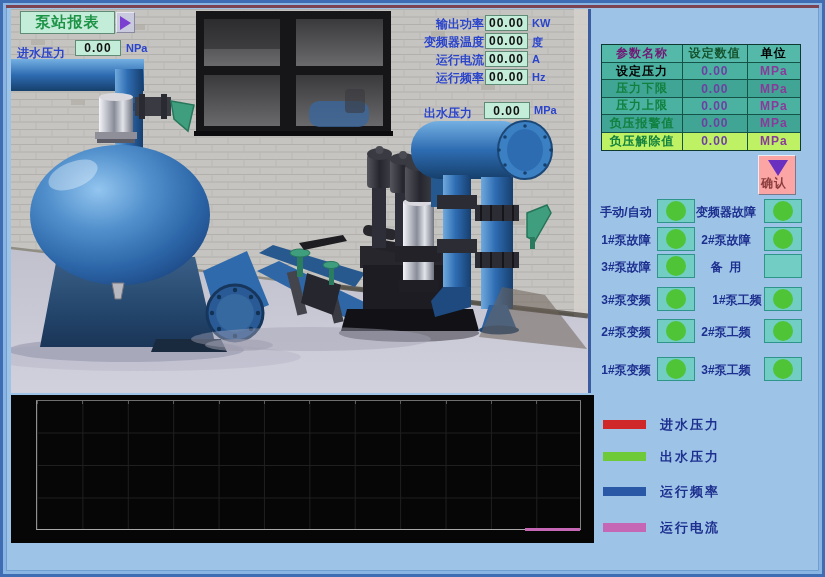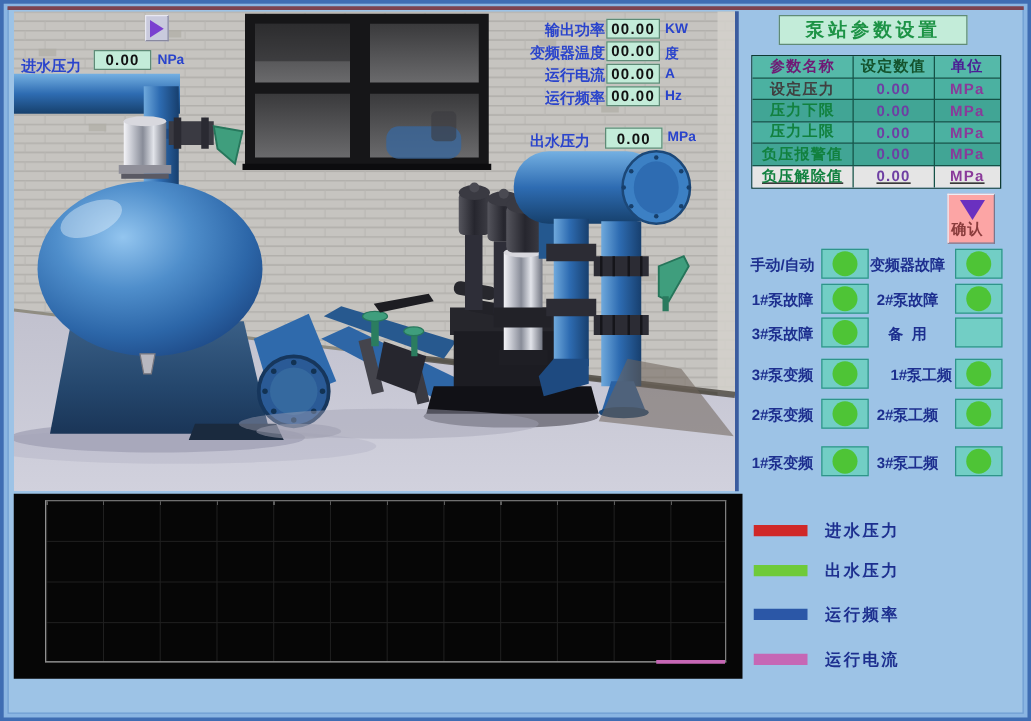--- a/index.html
+++ b/index.html
@@ -259,20 +259,21 @@
 
       <g>
         <polygon points="516,204 536,196 540,204 524,232 516,228" fill="#3f9e7d" stroke="#26755a" stroke-width="1.5"></polygon>
         <rect x="519" y="228" width="5" height="12" fill="#2a7a5e"></rect>
       </g>
 
       <polygon points="491,278 534,286 576,340 468,328" fill="#6e6259" opacity="0.55"></polygon>
       <ellipse cx="300" cy="330" rx="120" ry="12" fill="#a2a2b4" opacity="0.45"></ellipse>
     </svg>
 
+    <div class="ov report-btn">泵站报表</div>
     <div class="ov play-btn">
       <span class="tri-right"></span>
     </div>
     <div class="ov scene-label" style="left:6px;top:36px;">进水压力</div>
     <div class="ov mintbox" style="left:64px;top:31px;width:46px;height:16px;">0.00</div>
     <div class="ov unit" style="left:115px;top:33px;">NPa</div>
     <div id="metrics">
         <div class="ov scene-label" style="left: 385px; top: 7px; width: 88px; text-align: right;">输出功率</div>
         <div class="ov mintbox" style="left: 474px; top: 6px; width: 43px; height: 16px;">00.00</div>
         <div class="ov unit" style="left: 521px; top: 8px;">KW</div>
@@ -292,48 +293,47 @@
   </div>
 
   <div class="chart">
     <div class="plot">
       <div class="tickstrip"></div>
       <div class="trace-seg" id="trace-seg" style="background: rgb(198, 103, 181);"></div>
     </div>
   </div>
 
   <div class="panel">
-    <div class="panel-title">泵站参数设置</div>
     <div class="ptable" id="ptable">
         <div class="t-row hdr">
           <div class="t-cell" style="color: #701a75;">参数名称</div>
           <div class="t-cell" style="color: #14532d;">设定数值</div>
-          <div class="t-cell" style="color: #4c1d95;">单位</div>
+          <div class="t-cell" style="color: #000000;">单位</div>
         </div>
         <div class="t-row" style="background: rgb(75, 177, 161);">
-          <div class="t-cell" style="color: #404040;">设定压力</div>
+          <div class="t-cell" style="color: #000000;">设定压力</div>
           <div class="t-cell" style="color: rgb(110, 63, 163);">0.00</div>
           <div class="t-cell" style="color: rgb(138, 58, 154);">MPa</div>
         </div>
         <div class="t-row" style="background: rgb(65, 165, 149);">
           <div class="t-cell" style="color: rgb(17, 129, 63);">压力下限</div>
           <div class="t-cell" style="color: rgb(110, 63, 163);">0.00</div>
           <div class="t-cell" style="color: rgb(138, 58, 154);">MPa</div>
         </div>
         <div class="t-row" style="background: rgb(75, 177, 161);">
           <div class="t-cell" style="color: rgb(17, 129, 63);">压力上限</div>
           <div class="t-cell" style="color: rgb(110, 63, 163);">0.00</div>
           <div class="t-cell" style="color: rgb(138, 58, 154);">MPa</div>
         </div>
         <div class="t-row" style="background: rgb(65, 165, 149);">
           <div class="t-cell" style="color: rgb(17, 129, 63);">负压报警值</div>
           <div class="t-cell" style="color: rgb(110, 63, 163);">0.00</div>
           <div class="t-cell" style="color: rgb(138, 58, 154);">MPa</div>
         </div>
-        <div class="t-row" style="background: #e5e5e5; text-decoration: underline;">
+        <div class="t-row" style="background: #bef264;">
           <div class="t-cell" style="color: rgb(17, 129, 63);">负压解除值</div>
           <div class="t-cell" style="color: rgb(110, 63, 163);">0.00</div>
           <div class="t-cell" style="color: rgb(138, 58, 154);">MPa</div>
         </div>
       </div>
     <div class="confirm-btn">
       <span class="tri-down"></span>
       <span class="confirm-label">确认</span>
     </div>
     <div id="status-grid">

